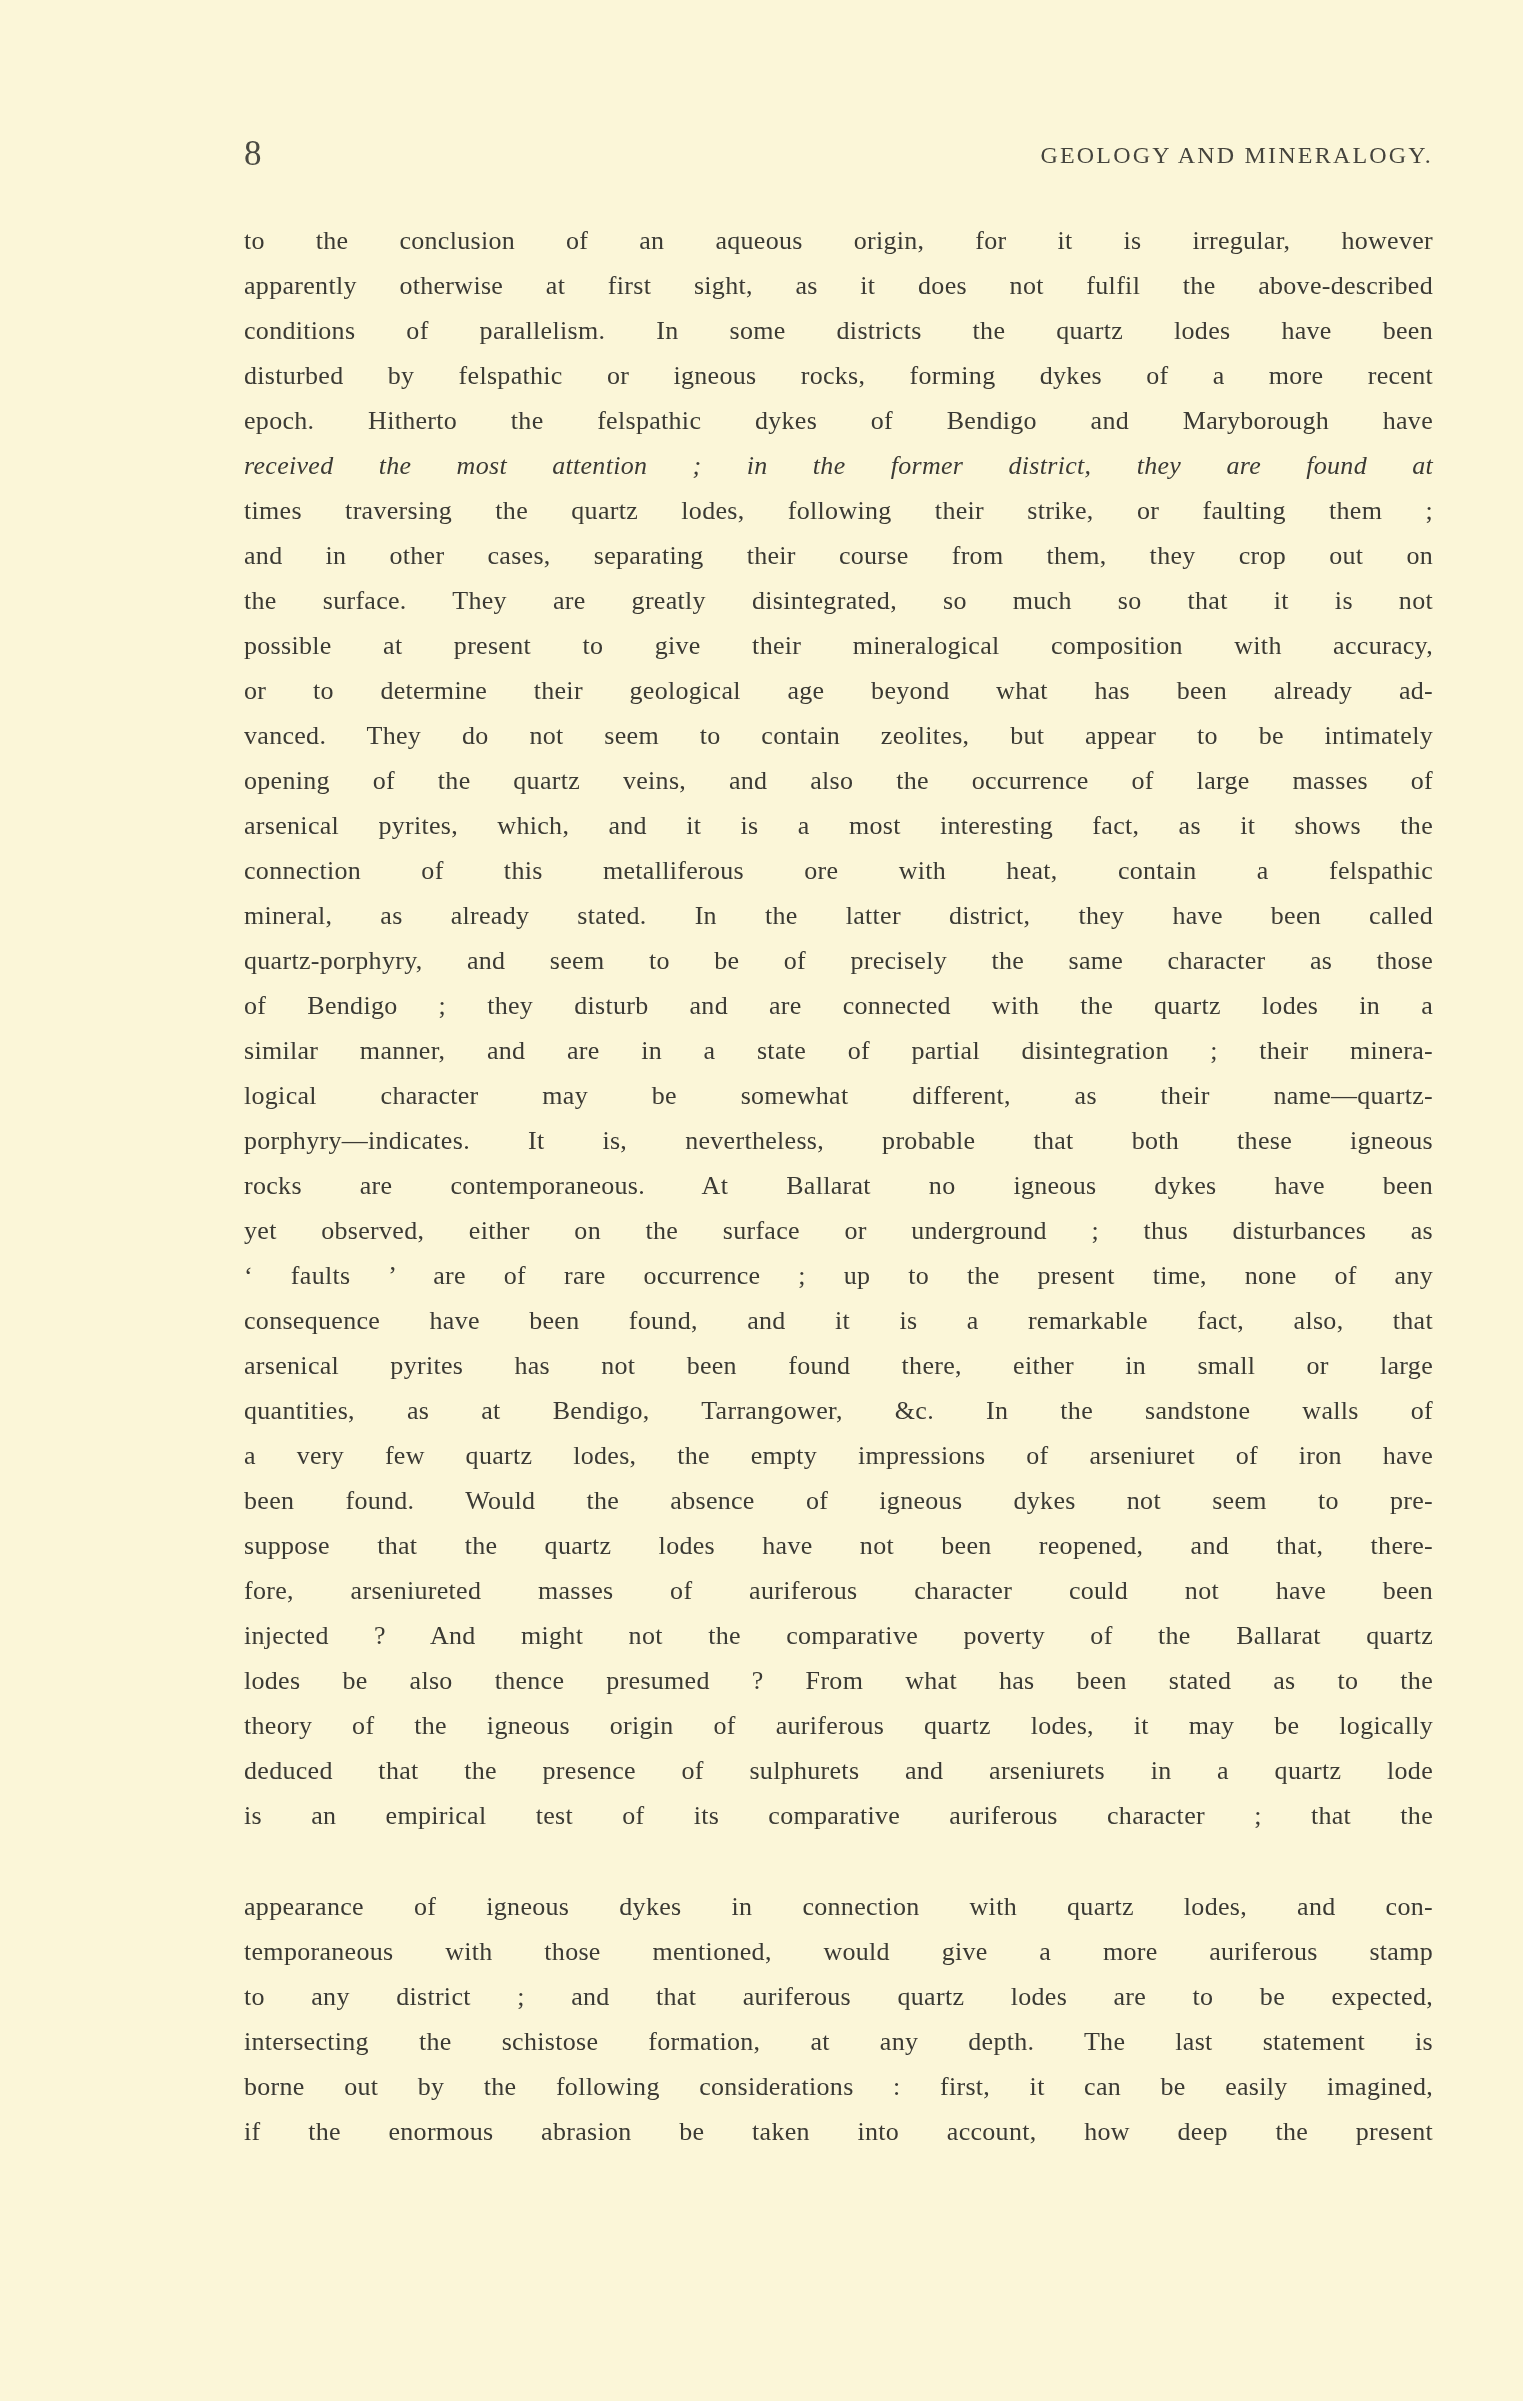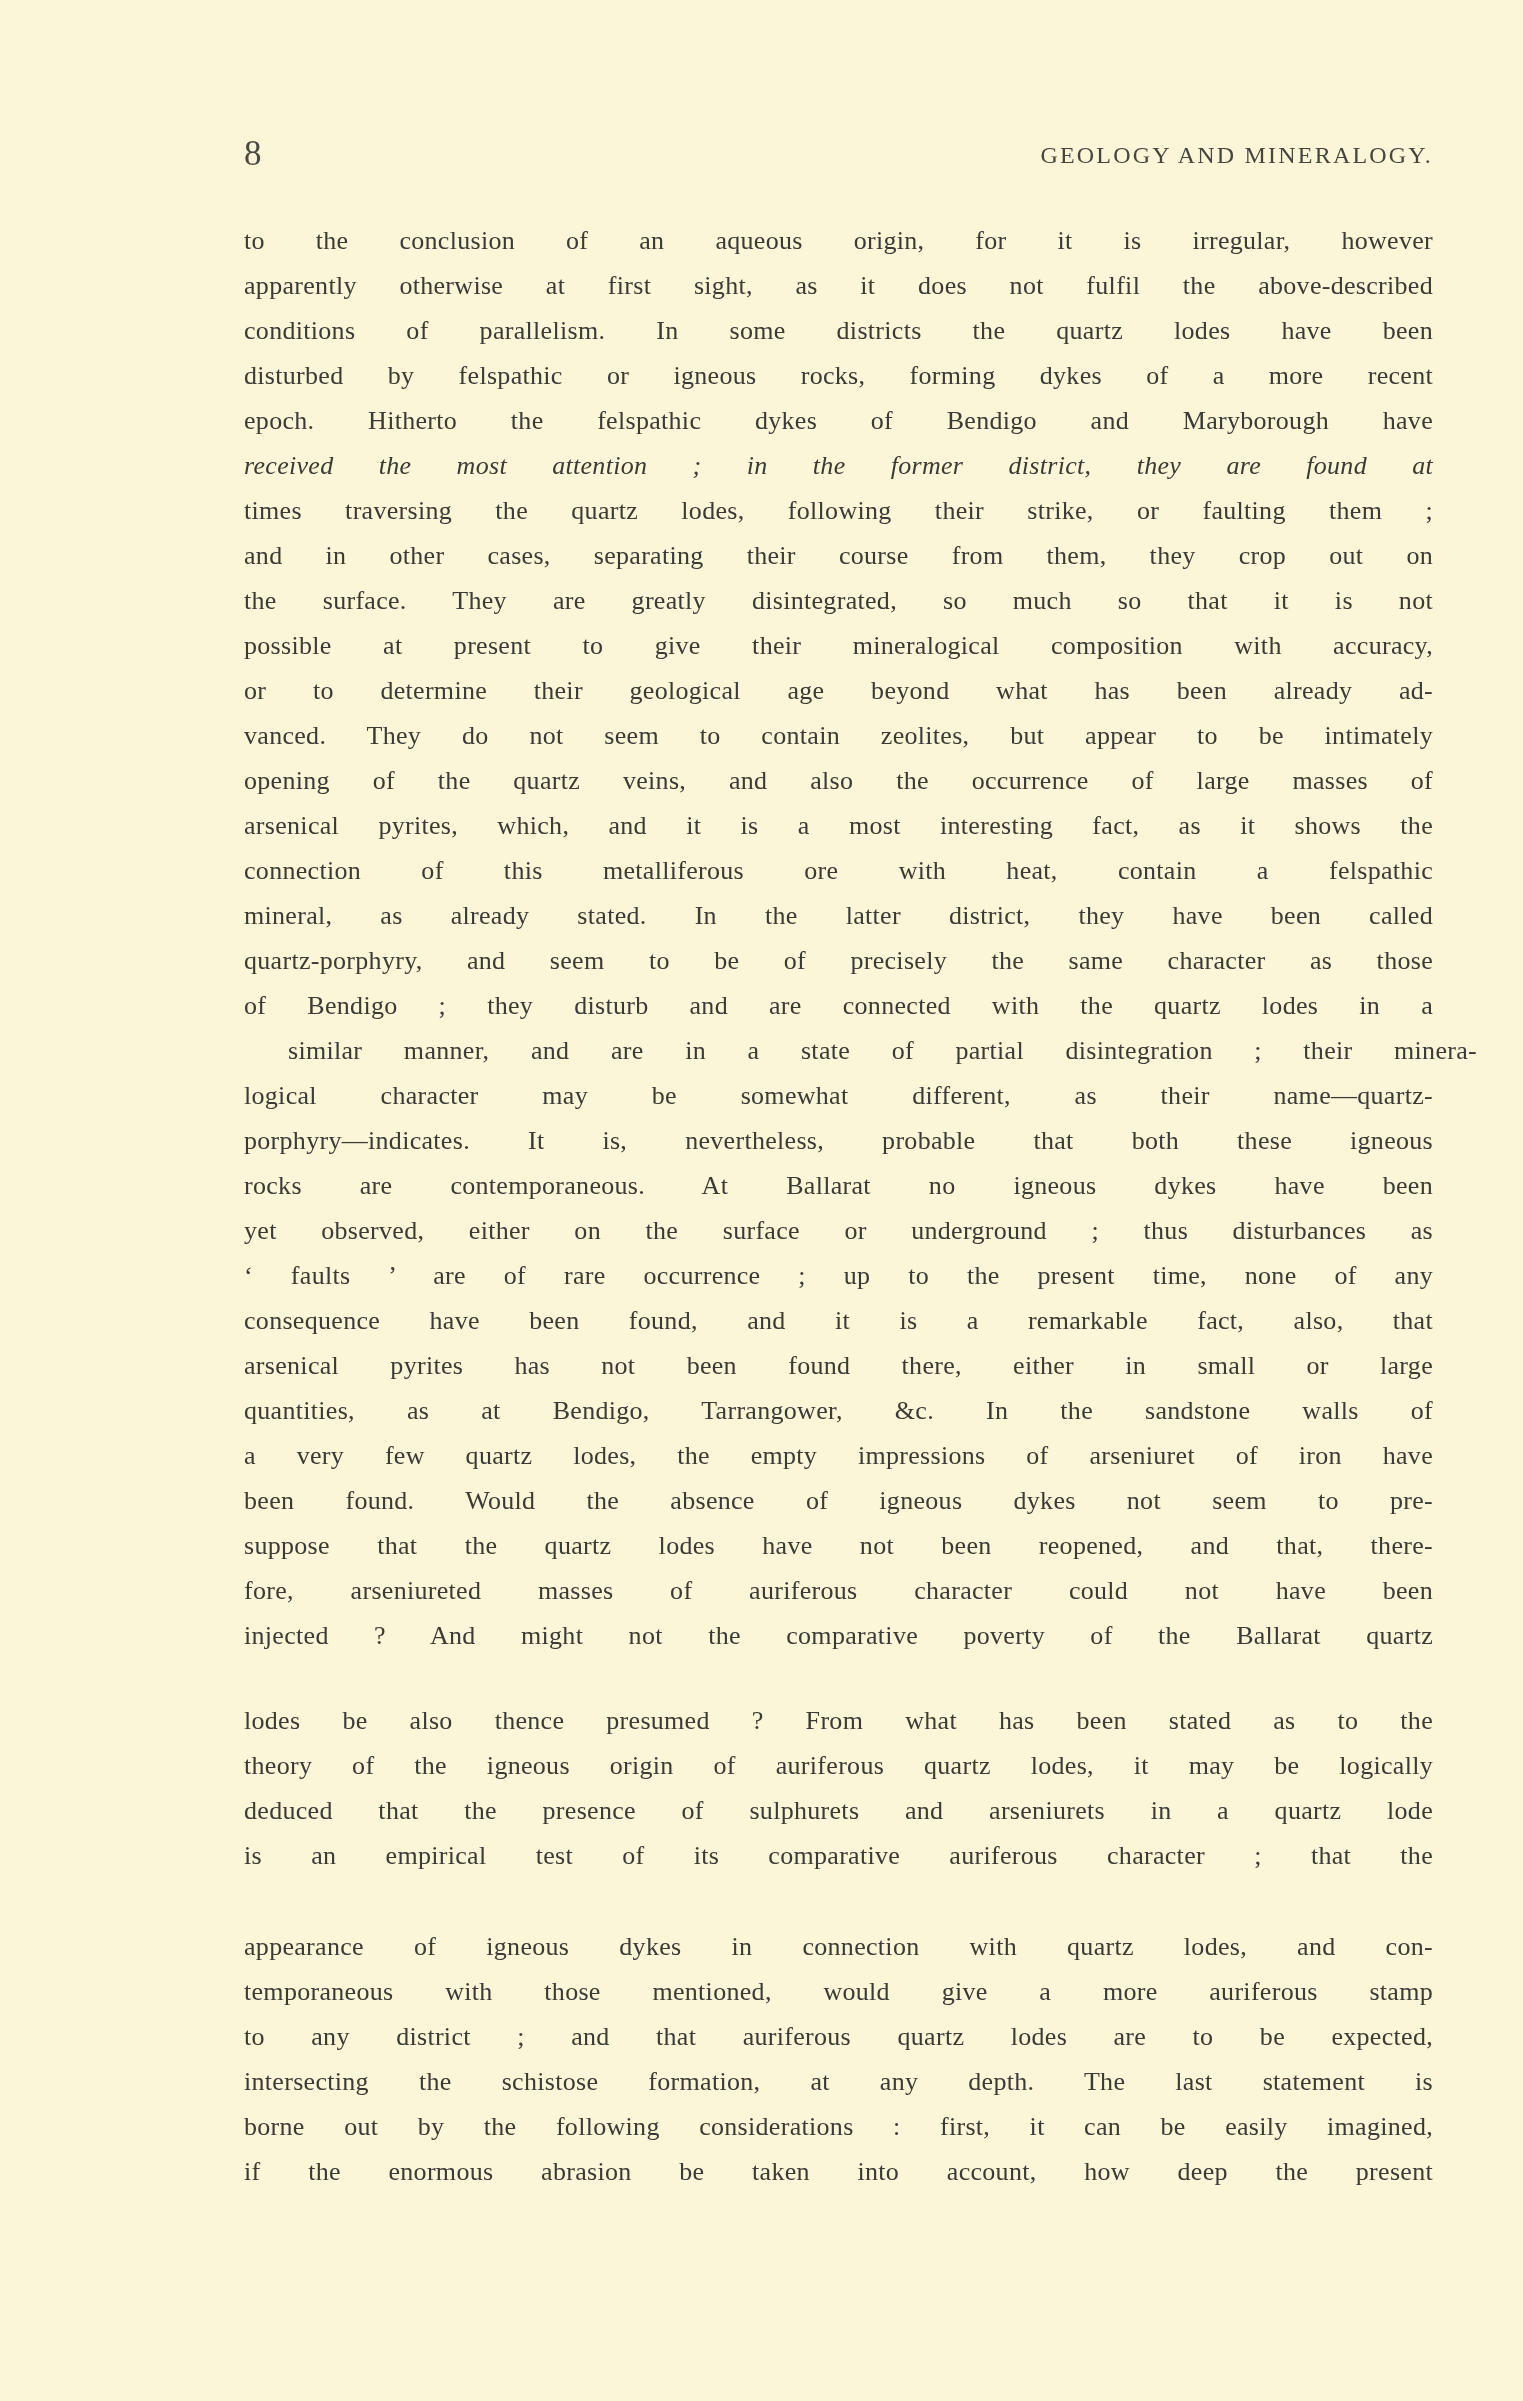--- a/index.html
+++ b/index.html
@@ -82,35 +82,35 @@
     <span class="line" style="display: block; width: 1189px;">the surface.  They are greatly disintegrated, so much so that it is not</span>
     <span class="line" style="display: block; width: 1189px;">possible at present to give their mineralogical composition with accuracy,</span>
     <span class="line" style="display: block; width: 1189px;">or to determine their geological age beyond what has been already ad-</span>
     <span class="line" style="display: block; width: 1189px;">vanced.  They do not seem to contain zeolites, but appear to be intimately</span>
     <span class="line" style="display: block; width: 1189px;">opening of the quartz veins, and also the occurrence of large masses of</span>
     <span class="line" style="display: block; width: 1189px;">arsenical pyrites, which, and it is a most interesting fact, as it shows the</span>
     <span class="line" style="display: block; width: 1189px;">connection of this metalliferous ore with heat, contain a felspathic</span>
     <span class="line" style="display: block; width: 1189px;">mineral, as already stated.  In the latter district, they have been called</span>
     <span class="line" style="display: block; width: 1189px;">quartz-porphyry, and seem to be of precisely the same character as those</span>
     <span class="line" style="display: block; width: 1189px;">of Bendigo ; they disturb and are connected with the quartz lodes in a</span>
-    <span class="line" style="display: block; width: 1189px; margin-left: 44px;">similar manner, and are in a state of partial disintegration ; their minera-</span>
+    <span class="line" style="display: block; width: 1189px;">similar manner, and are in a state of partial disintegration ; their minera-</span>
     <span class="line" style="display: block; width: 1189px;">logical character may be somewhat different, as their name—quartz-</span>
     <span class="line" style="display: block; width: 1189px;">porphyry—indicates.  It is, nevertheless, probable that both these igneous</span>
     <span class="line" style="display: block; width: 1189px;">rocks are contemporaneous.  At Ballarat no igneous dykes have been</span>
     <span class="line" style="display: block; width: 1189px;">yet observed, either on the surface or underground ; thus disturbances as</span>
     <span class="line" style="display: block; width: 1189px;">‘ faults ’ are of rare occurrence ; up to the present time, none of any</span>
     <span class="line" style="display: block; width: 1189px;">consequence have been found, and it is a remarkable fact, also, that</span>
     <span class="line" style="display: block; width: 1189px;">arsenical pyrites has not been found there, either in small or large</span>
     <span class="line" style="display: block; width: 1189px;">quantities, as at Bendigo, Tarrangower, &amp;c.  In the sandstone walls of</span>
     <span class="line" style="display: block; width: 1189px;">a very few quartz lodes, the empty impressions of arseniuret of iron have</span>
     <span class="line" style="display: block; width: 1189px;">been found.  Would the absence of igneous dykes not seem to pre-</span>
     <span class="line" style="display: block; width: 1189px;">suppose that the quartz lodes have not been reopened, and that, there-</span>
     <span class="line" style="display: block; width: 1189px;">fore, arseniureted masses of auriferous character could not have been</span>
     <span class="line" style="display: block; width: 1189px;">injected ?  And might not the comparative poverty of the Ballarat quartz</span>
-    <span class="line" style="display: block; width: 1189px; margin-top: 40px;">lodes be also thence presumed ?  From what has been stated as to the</span>
+    <span class="line" style="display: block; width: 1189px;">lodes be also thence presumed ?  From what has been stated as to the</span>
     <span class="line" style="display: block; width: 1189px;">theory of the igneous origin of auriferous quartz lodes, it may be logically</span>
     <span class="line" style="display: block; width: 1189px;">deduced that the presence of sulphurets and arseniurets in a quartz lode</span>
     <span class="line" style="display: block; width: 1189px;">is an empirical test of its comparative auriferous character ; that the</span>
     <span class="line" style="display: block; width: 1189px; margin-top: 46px;">appearance of igneous dykes in connection with quartz lodes, and con-</span>
     <span class="line" style="display: block; width: 1189px;">temporaneous with those mentioned, would give a more auriferous stamp</span>
     <span class="line" style="display: block; width: 1189px;">to any district ; and that auriferous quartz lodes are to be expected,</span>
     <span class="line" style="display: block; width: 1189px;">intersecting the schistose formation, at any depth.  The last statement is</span>
     <span class="line" style="display: block; width: 1189px;">borne out by the following considerations : first, it can be easily imagined,</span>
     <span class="line last" style="display: block; width: 1189px;">if the enormous abrasion be taken into account, how deep the present</span>
   </div>

